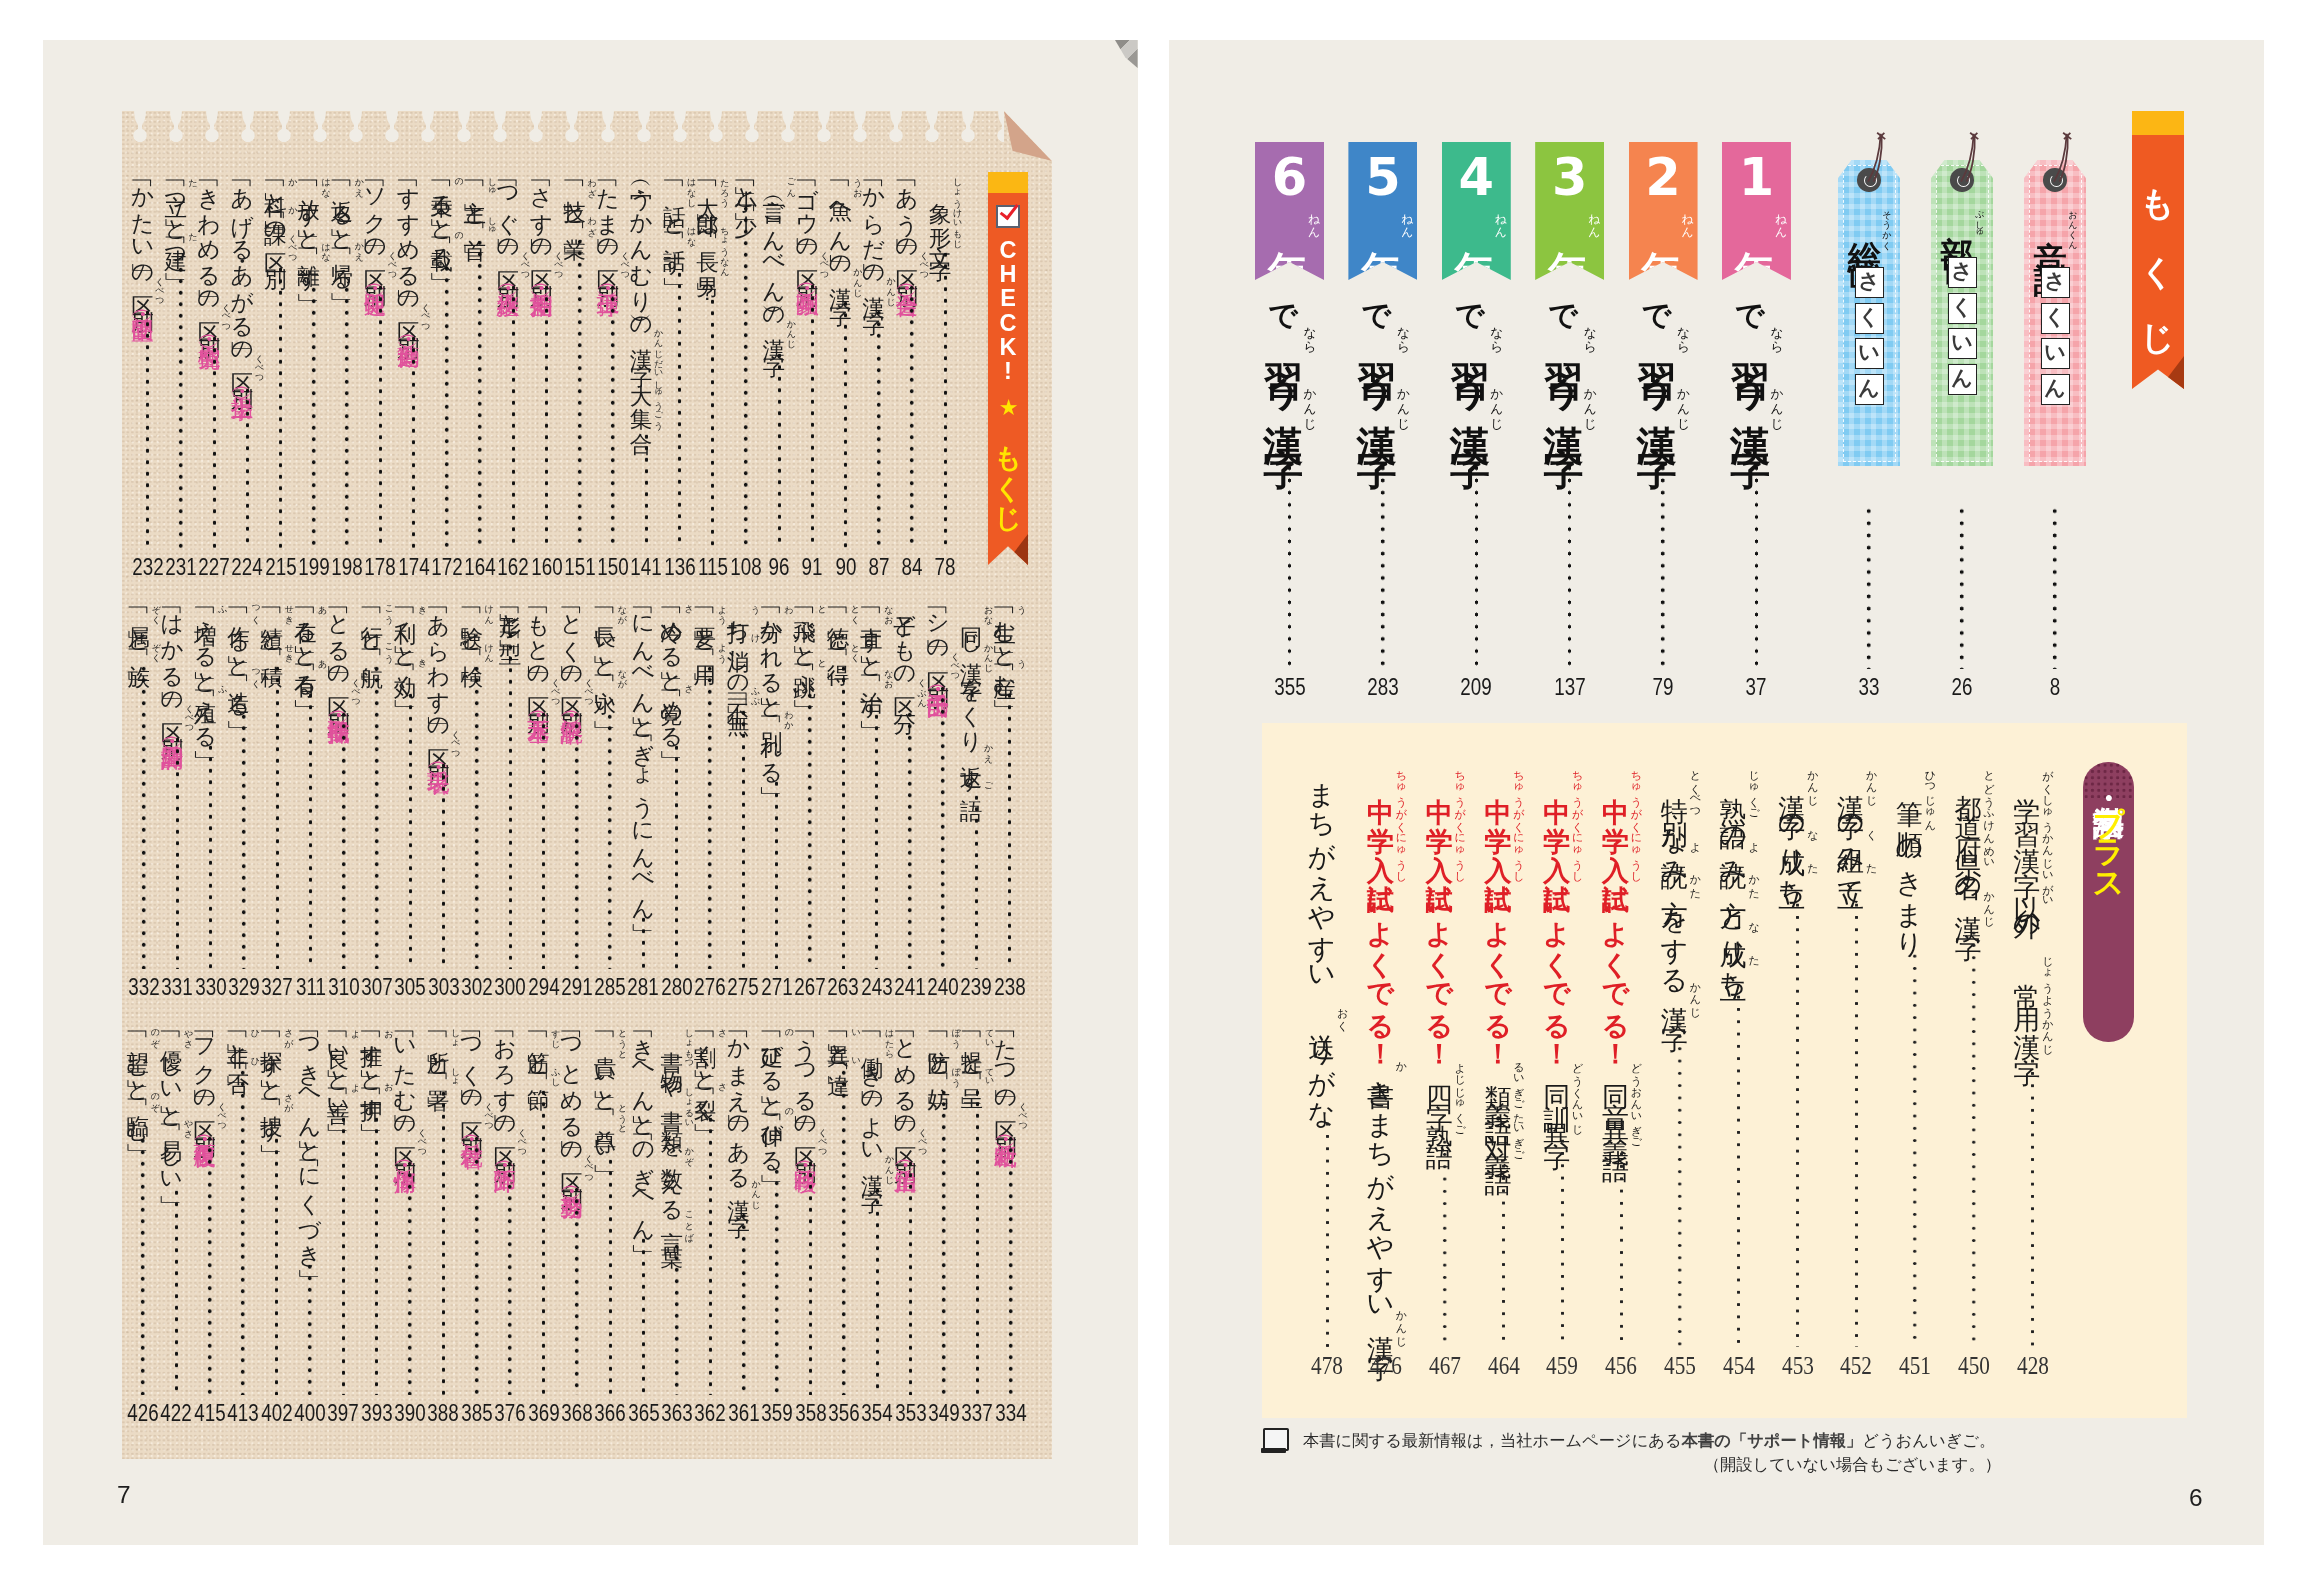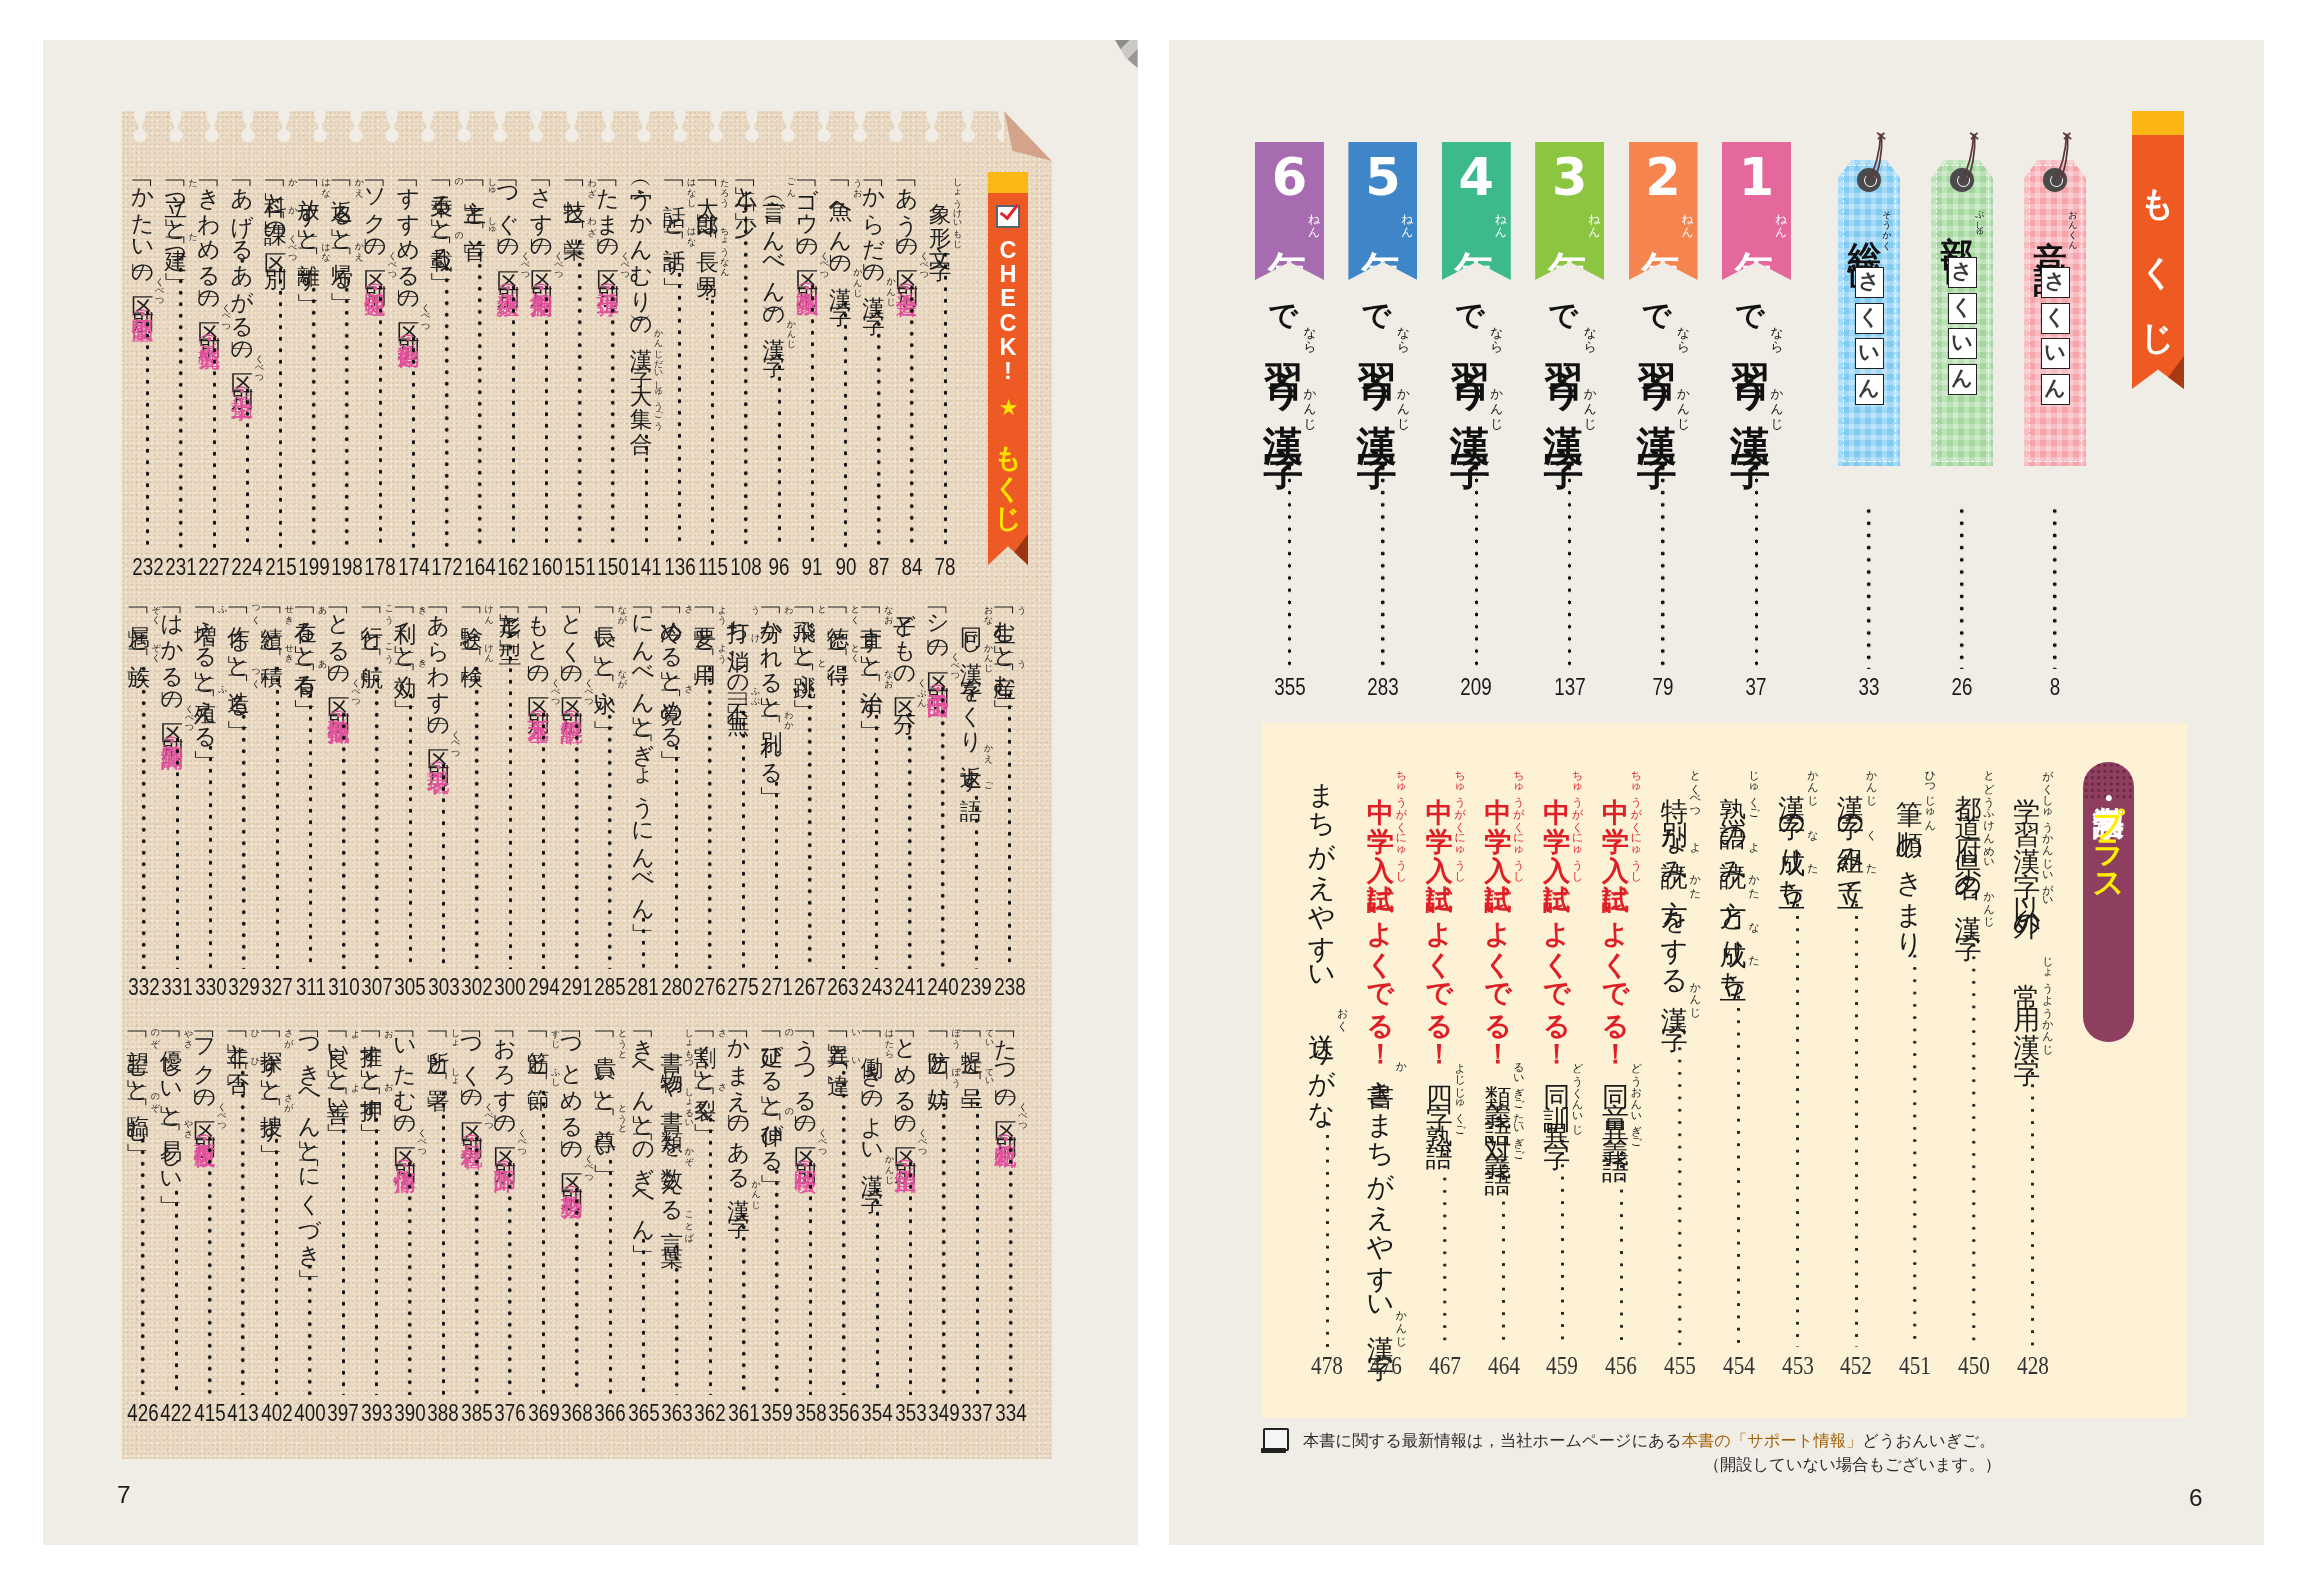--- a/index.html
+++ b/index.html
@@ -131,21 +131,21 @@
   .pcol-text rt { font-size: 11px; }
   .prefix { color: var(--red, #df1f26); font-weight: bold; margin-inline-end: 7.2px; }
   .pcol .leader { background-size: 5.4px 12.3px; background-image: radial-gradient(circle, #222 1.4px, transparent 1.8px); }
   .pg.serif { font-family: "Liberation Serif", serif; font-size: 25px; transform: scaleX(.85); color: #333; }
 
   .footer { position: absolute; left: 94px; top: 1388px; width: 738px; font-size: 16.3px; line-height: 23.5px; color: #2a2a2a; }
   .line1 { display: flex; align-items: center; white-space: nowrap; }
   .monitor { width: 22px; height: 25px; flex: 0 0 22px; margin-right: 18px; position: relative; }
   .monitor::before { content: ""; position: absolute; left: 0; top: 0; width: 22px; height: 19px; border: 2.7px solid #222; border-radius: 1.8px; background: #f5f5f5; }
   .monitor::after { content: ""; position: absolute; left: -1.8px; top: 20px; width: 25px; height: 5.4px; background: #222; border-radius: 0.9px; }
-  .line1 b { font-weight: normal; color: #a16207; }
+  .line1 b { font-weight: bold; color: #404040; }
   .line2 { text-align: right; white-space: nowrap; margin-top: 0; }
 </style>
 </head>
 <body>
 
 <div class="spread" style="--page-bg: #f0ede6; --notepad: #ebdbc5; --orange: #ee5a24; --yellow: #fbb713; --pink: #e0529c; --red: #df1f26; --plusbg: #fdf1d6; --maroon: #8e3f60; --accent: #ffef00;">
 
   <div class="page left">
     <div class="clip"></div>
 

